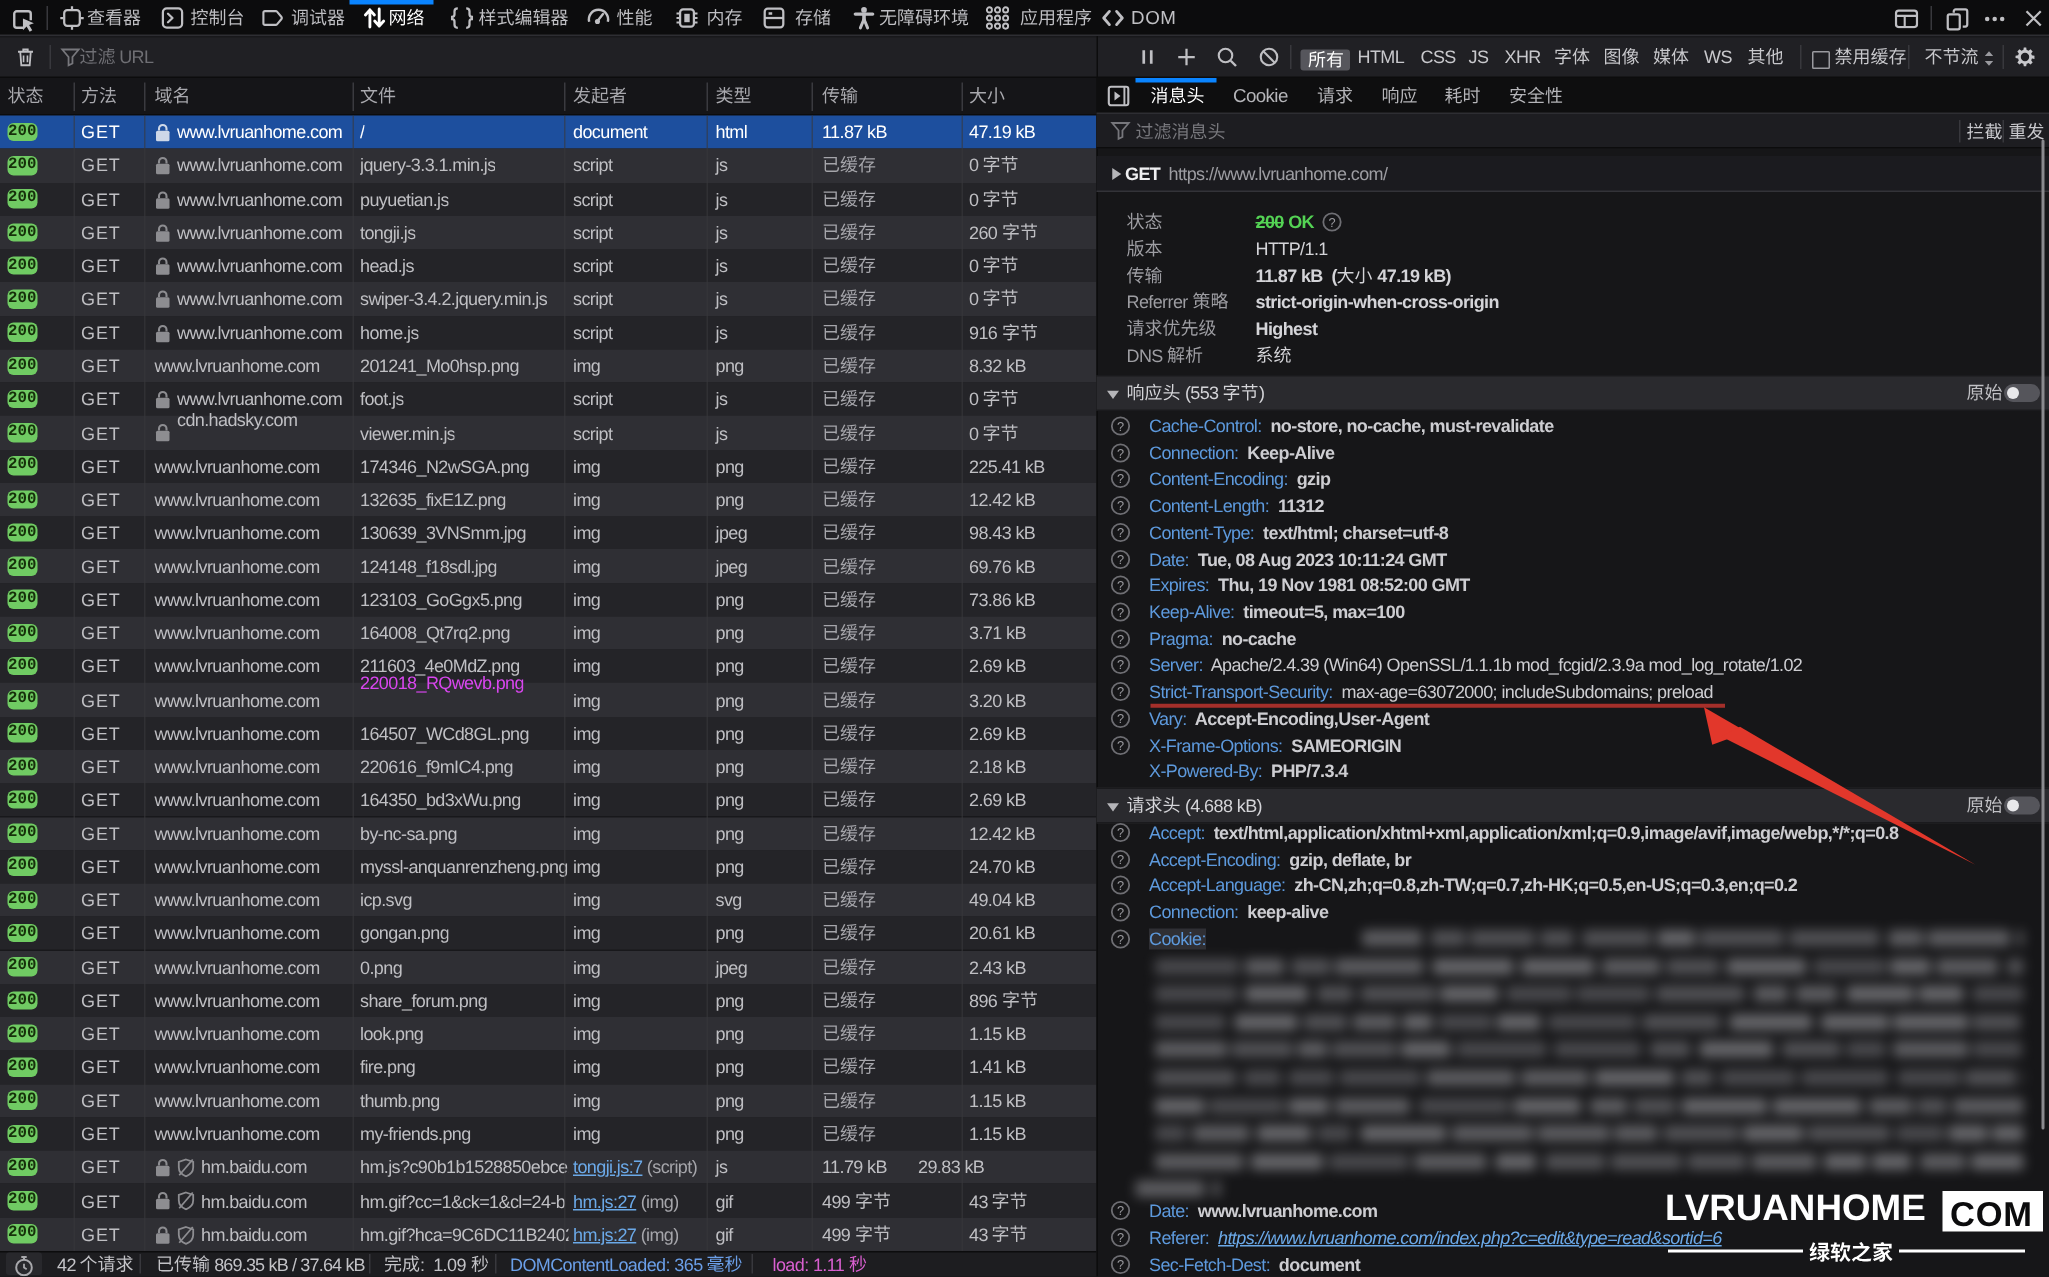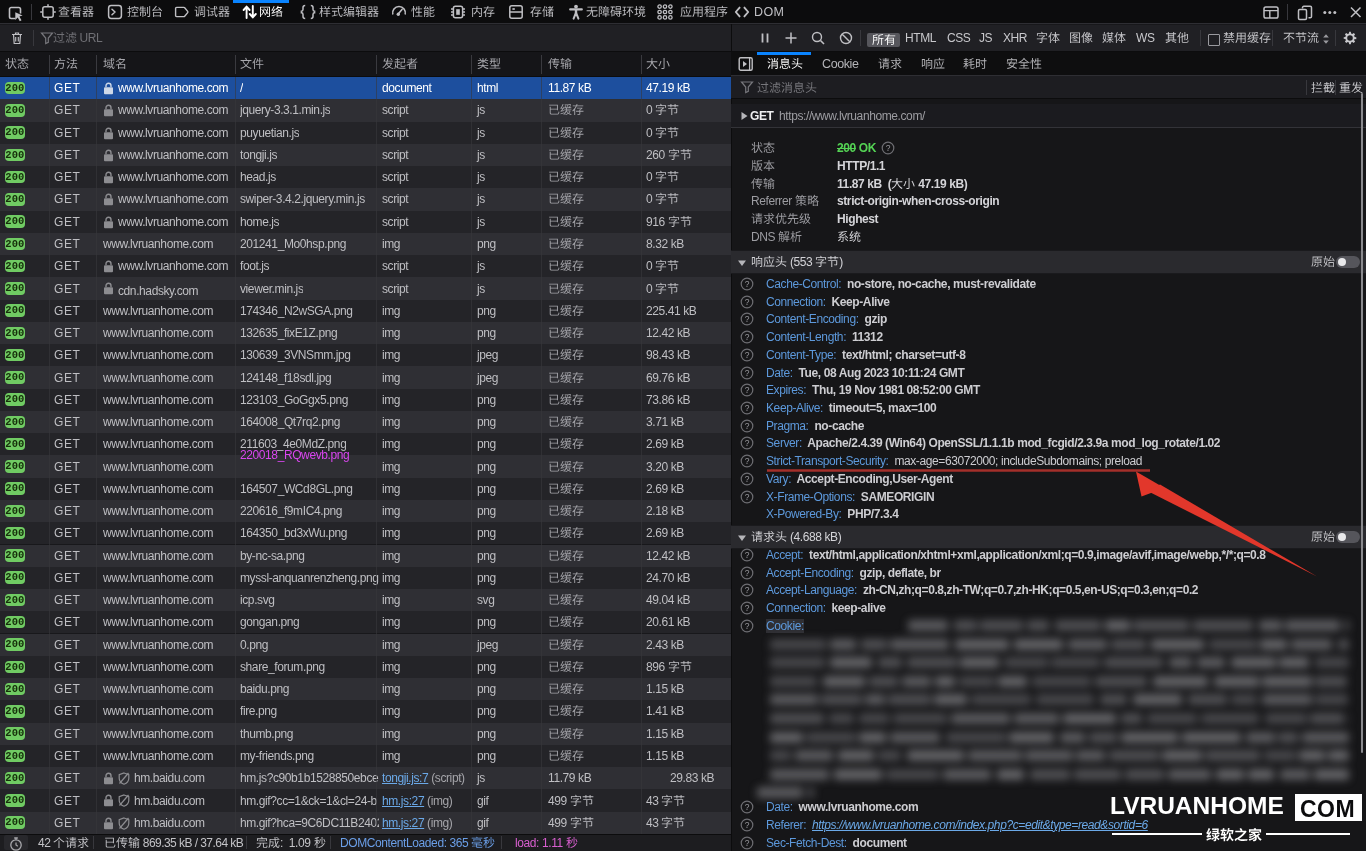--- a/index.html
+++ b/index.html
@@ -501,21 +501,21 @@
         <use href="#r8282" x="12"></use>
       </g>
     </svg></div>
 <div class="abs" style="left:0;top:277.3px;width:731px;height:22.26px;background:#2f2f34"></div>
 <div class="abs" style="left:4.7px;top:282.0px;width:20.2px;height:12.6px;background:#70cb63;border-radius:4px;color:#16300a;font-size:10.5px;font-weight:bold;text-align:center;line-height:12.6px;font-family:'Liberation Mono',monospace">200</div>
 <div class="t" style="left:54px;top:280.5px;color:#bfbfc3;letter-spacing:0.6px">GET</div>
 <svg class="abs" style="left:103px;top:282.34000000000003px" width="11" height="13" viewBox="0 0 11 13">
     <rect x="1" y="5.2" width="9" height="7" rx="1" fill="#8d8d91"></rect>
     <path d="M3 5V3.8a2.5 2.5 0 0 1 5 0V5" fill="none" stroke="#8d8d91" stroke-width="1.4"></path>
   </svg>
-<div class="t" style="left:118px;top:283px;color:#bfbfc3">cdn.hadsky.com</div>
+<div class="t" style="left:118px;top:272px;color:#bfbfc3">cdn.hadsky.com</div>
 <div class="t" style="left:240px;top:280.5px;color:#bfbfc3;max-width:139px;overflow:hidden">viewer.min.js</div>
 <div class="t" style="left:382px;top:280.5px;color:#bfbfc3">script</div>
 <div class="t" style="left:477px;top:280.5px;color:#bfbfc3">js</div>
 <div class="t" style="left:548px;top:280.5px"><svg width="36" height="16" viewBox="0 0 36 16" style="vertical-align:top;" fill="#a5a5aa">
       <g transform="translate(0 12) scale(1)">
         <use href="#r5DF2" x="0"></use>
         <use href="#r7F13" x="12"></use>
         <use href="#r5B58" x="24"></use>
       </g>
     </svg></div>
@@ -782,21 +782,21 @@
 <div class="t" style="left:646px;top:658.9px;color:#bfbfc3">896 <svg width="24" height="16" viewBox="0 0 24 16" style="vertical-align:top;" fill="#bfbfc3">
       <g transform="translate(0 12) scale(1)">
         <use href="#r5B57" x="0"></use>
         <use href="#r8282" x="12"></use>
       </g>
     </svg></div>
 <div class="abs" style="left:0;top:678.0px;width:731px;height:22.26px;background:#2f2f34"></div>
 <div class="abs" style="left:4.7px;top:682.7px;width:20.2px;height:12.6px;background:#70cb63;border-radius:4px;color:#16300a;font-size:10.5px;font-weight:bold;text-align:center;line-height:12.6px;font-family:'Liberation Mono',monospace">200</div>
 <div class="t" style="left:54px;top:681.2px;color:#bfbfc3;letter-spacing:0.6px">GET</div>
 <div class="t" style="left:103px;top:681.2px;color:#bfbfc3">www.lvruanhome.com</div>
-<div class="t" style="left:240px;top:681.2px;color:#bfbfc3;max-width:139px;overflow:hidden">baidu.png</div>
+<div class="t" style="left:240px;top:681.2px;color:#bfbfc3;max-width:139px;overflow:hidden">look.png</div>
 <div class="t" style="left:382px;top:681.2px;color:#bfbfc3">img</div>
 <div class="t" style="left:477px;top:681.2px;color:#bfbfc3">png</div>
 <div class="t" style="left:548px;top:681.2px"><svg width="36" height="16" viewBox="0 0 36 16" style="vertical-align:top;" fill="#a5a5aa">
       <g transform="translate(0 12) scale(1)">
         <use href="#r5DF2" x="0"></use>
         <use href="#r7F13" x="12"></use>
         <use href="#r5B58" x="24"></use>
       </g>
     </svg></div>
 <div class="t" style="left:646px;top:681.2px;color:#bfbfc3">1.15 kB</div>
@@ -854,21 +854,21 @@
   </svg>
 <svg class="abs" style="left:118px;top:772.0600000000001px" width="12" height="13" viewBox="0 0 12 13">
     <path d="M6 1l4.8 1.6v3.6c0 3-2 5-4.8 6-2.8-1-4.8-3-4.8-6V2.6z" fill="none" stroke="#8d8d91" stroke-width="1.2"></path>
     <path d="M1.5 11.5L10.5 1" stroke="#8d8d91" stroke-width="1.2"></path>
   </svg>
 <div class="t" style="left:134px;top:770.2px;color:#bfbfc3">hm.baidu.com</div>
 <div class="t" style="left:240px;top:770.2px;color:#bfbfc3;max-width:139px;overflow:hidden">hm.js?c90b1b1528850ebce1</div>
 <div class="t" style="left:382px;top:770.2px;max-width:91px;overflow:hidden"><span style="color:#6ba9e8;text-decoration:underline">tongji.js:7</span><span style="color:#a5a5aa"> (script)</span></div>
 <div class="t" style="left:477px;top:770.2px;color:#bfbfc3">js</div>
 <div class="t" style="left:548px;top:770.2px;color:#bfbfc3">11.79 kB</div>
-<div class="t" style="left:670px;top:770.2px;color:#bfbfc3">29.83 kB</div>
+<div class="t" style="left:612px;top:770.2px;color:#bfbfc3">29.83 kB</div>
 <div class="abs" style="left:0;top:789.3px;width:731px;height:22.26px;background:#242428"></div>
 <div class="abs" style="left:4.7px;top:794.0px;width:20.2px;height:12.6px;background:#70cb63;border-radius:4px;color:#16300a;font-size:10.5px;font-weight:bold;text-align:center;line-height:12.6px;font-family:'Liberation Mono',monospace">200</div>
 <div class="t" style="left:54px;top:792.5px;color:#bfbfc3;letter-spacing:0.6px">GET</div>
 <svg class="abs" style="left:103px;top:794.32px" width="11" height="13" viewBox="0 0 11 13">
     <rect x="1" y="5.2" width="9" height="7" rx="1" fill="#8d8d91"></rect>
     <path d="M3 5V3.8a2.5 2.5 0 0 1 5 0V5" fill="none" stroke="#8d8d91" stroke-width="1.4"></path>
   </svg>
 <svg class="abs" style="left:118px;top:794.32px" width="12" height="13" viewBox="0 0 12 13">
     <path d="M6 1l4.8 1.6v3.6c0 3-2 5-4.8 6-2.8-1-4.8-3-4.8-6V2.6z" fill="none" stroke="#8d8d91" stroke-width="1.2"></path>
     <path d="M1.5 11.5L10.5 1" stroke="#8d8d91" stroke-width="1.2"></path>
@@ -1054,21 +1054,21 @@
 <svg class="abs" style="left:881px;top:141px" width="14" height="14" viewBox="0 0 14 14">
     <circle cx="7" cy="7" r="5.8" fill="none" stroke="#6e6e73" stroke-width="1.2"></circle>
     <text x="7" y="10" text-anchor="middle" font-size="8.5" fill="#9a9a9f" font-family="Liberation Sans">?</text>
   </svg>
 <div class="t" style="left:751px;top:157.8px"><svg width="24" height="16" viewBox="0 0 24 16" style="vertical-align:top;" fill="#9d9da2">
       <g transform="translate(0 12) scale(1)">
         <use href="#r7248" x="0"></use>
         <use href="#r672C" x="12"></use>
       </g>
     </svg></div>
-<div class="t" style="left:837px;top:157.8px;color:#d4d4d8;font-weight:700">HTTP/1.1</div>
+<div class="t" style="left:837px;top:157.8px;color:#d4d4d8;font-weight:400">HTTP/1.1</div>
 <div class="t" style="left:751px;top:175.5px"><svg width="24" height="16" viewBox="0 0 24 16" style="vertical-align:top;" fill="#9d9da2">
       <g transform="translate(0 12) scale(1)">
         <use href="#r4F20" x="0"></use>
         <use href="#r8F93" x="12"></use>
       </g>
     </svg></div>
 <div class="t" style="left:837px;top:175.5px;color:#d4d4d8;font-weight:600">11.87 kB&nbsp; (<svg width="24" height="16" viewBox="0 0 24 16" style="vertical-align:top;" fill="#d4d4d8">
       <g transform="translate(0 12) scale(1)">
         <use href="#r5927" x="0"></use>
         <use href="#r5C0F" x="12"></use>
@@ -1169,21 +1169,21 @@
 <div class="t" style="left:766px;top:400.03999999999996px"><span style="color:#5d99dc">Keep-Alive:</span><span style="color:#cdcdd1;font-weight:600">&nbsp; timeout=5, max=100</span></div>
 <svg class="abs" style="left:740px;top:418.76px" width="14" height="14" viewBox="0 0 14 14">
     <circle cx="7" cy="7" r="5.8" fill="none" stroke="#6e6e73" stroke-width="1.2"></circle>
     <text x="7" y="10" text-anchor="middle" font-size="8.5" fill="#9a9a9f" font-family="Liberation Sans">?</text>
   </svg>
 <div class="t" style="left:766px;top:417.76px"><span style="color:#5d99dc">Pragma:</span><span style="color:#cdcdd1;font-weight:600">&nbsp; no-cache</span></div>
 <svg class="abs" style="left:740px;top:436.48px" width="14" height="14" viewBox="0 0 14 14">
     <circle cx="7" cy="7" r="5.8" fill="none" stroke="#6e6e73" stroke-width="1.2"></circle>
     <text x="7" y="10" text-anchor="middle" font-size="8.5" fill="#9a9a9f" font-family="Liberation Sans">?</text>
   </svg>
-<div class="t" style="left:766px;top:435.48px"><span style="color:#5d99dc">Server:</span><span style="color:#cdcdd1;font-weight:700">&nbsp; Apache/2.4.39 (Win64) OpenSSL/1.1.1b mod_fcgid/2.3.9a mod_log_rotate/1.02</span></div>
+<div class="t" style="left:766px;top:435.48px"><span style="color:#5d99dc">Server:</span><span style="color:#cdcdd1;font-weight:400">&nbsp; Apache/2.4.39 (Win64) OpenSSL/1.1.1b mod_fcgid/2.3.9a mod_log_rotate/1.02</span></div>
 <svg class="abs" style="left:740px;top:454.2px" width="14" height="14" viewBox="0 0 14 14">
     <circle cx="7" cy="7" r="5.8" fill="none" stroke="#6e6e73" stroke-width="1.2"></circle>
     <text x="7" y="10" text-anchor="middle" font-size="8.5" fill="#9a9a9f" font-family="Liberation Sans">?</text>
   </svg>
 <div class="t" style="left:766px;top:453.2px"><span style="color:#5d99dc">Strict-Transport-Security:</span><span style="color:#cdcdd1;font-weight:400">&nbsp; max-age=63072000; includeSubdomains; preload</span></div>
 <svg class="abs" style="left:740px;top:471.91999999999996px" width="14" height="14" viewBox="0 0 14 14">
     <circle cx="7" cy="7" r="5.8" fill="none" stroke="#6e6e73" stroke-width="1.2"></circle>
     <text x="7" y="10" text-anchor="middle" font-size="8.5" fill="#9a9a9f" font-family="Liberation Sans">?</text>
   </svg>
 <div class="t" style="left:766px;top:470.91999999999996px"><span style="color:#5d99dc">Vary:</span><span style="color:#cdcdd1;font-weight:600">&nbsp; Accept-Encoding,User-Agent</span></div>

